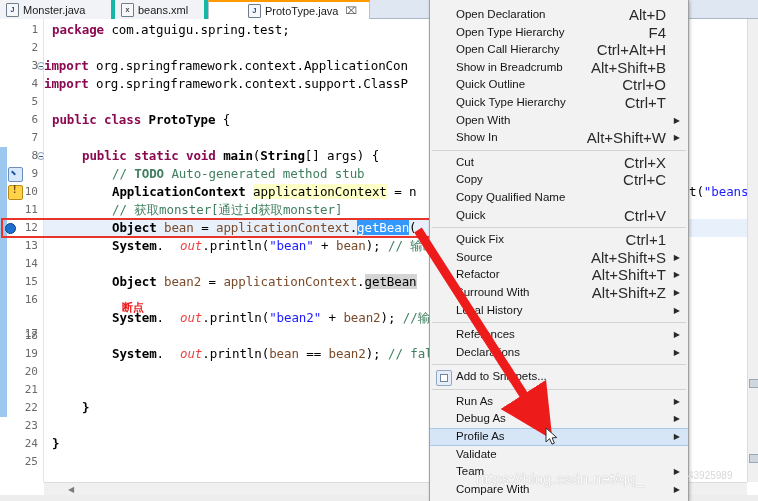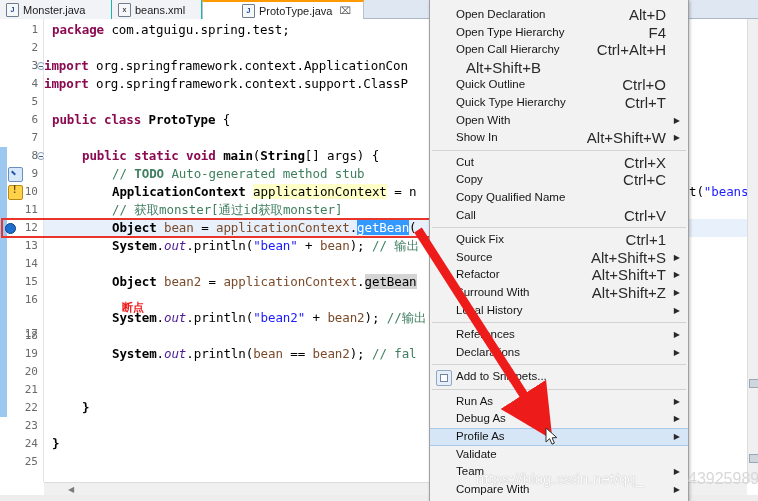--- a/index.html
+++ b/index.html
@@ -21,21 +21,21 @@
     position:absolute;left:0;top:0;width:758px;height:19px;
     background:#f1f3f6;
     border-bottom:1px solid #a9b7c6;
     display:flex;align-items:stretch;
   }
   .tab{
     display:flex;align-items:center;gap:4px;
     padding:0 8px 0 6px;
     font-size:11px;color:#1a1a1a;
     background:#f1f3f6;
-    border-right:1px solid #14b8a6;
+    border-right:4px solid #14b8a6;
     white-space:nowrap;
     position:relative;
   }
   .tab.active{
     background:#ffffff;
     border-top:2px solid #ff9900;
     border-right:1px solid #b9c3ce;
     border-left:1px solid #b9c3ce;
     padding-left:39px;
   }
@@ -105,21 +105,21 @@
     font-family:"DejaVu Sans Mono", monospace;
     font-size:12.5px;color:#000000;
     letter-spacing:-0.1px;
   }
   .kw{color:#8b0a50;font-weight:bold;}
   .pkgkw{color:#8b0a50;font-weight:bold;}
   .str{color:#1a1aff;}
   .cmt{color:#3f7f5f;}
   .cmttodo{color:#3f7f5f;font-weight:bold;}
   .fld{color:#7a4a2a;}
-  .sfield{color:#4c1d95;font-style:italic;}
+  .sfield{color:#ef4444;font-style:italic;margin-left:16px;}
   .typ{color:#000000;font-weight:bold;}
   .plain{color:#000000;}
   .hl-field{background:#ffffc8;}
   .sel{background:#3399ff;color:#ffffff;}
   .occ{background:#d4d4d4;}
   .curline{
     position:absolute;left:0;width:703px;height:18px;background:#e8f0fb;
   }
 
   
@@ -221,21 +221,21 @@
     font-size:15px;color:#ffffff;
     text-shadow:0 0 1px rgba(120,120,120,0.85);
     opacity:0.9;
     white-space:nowrap;
     pointer-events:none;
     letter-spacing:0.2px;
   }
   #watermark2{
     position:absolute;left:688px;top:470px;
     font-family:"Liberation Sans", sans-serif;
-    font-size:16px;color:#d8d8d8;
+    font-size:10px;color:#d8d8d8;
     white-space:nowrap;pointer-events:none;
   }
 </style>
 </head>
 <body>
 
 <div id="editor">
 
   <div id="tabbar">
       <div class="tab" style="width: 97px;">
@@ -384,20 +384,21 @@
         <span class="mlabel">Open Type Hierarchy</span>
         <span class="maccel">F4</span>
         <span class="marrow"></span>
       </div>
       <div class="mitem">
         <span class="mlabel">Open Call Hierarchy</span>
         <span class="maccel">Ctrl+Alt+H</span>
         <span class="marrow"></span>
       </div>
       <div class="mitem">
+        <span class="mlabel">Show in Breadcrumb</span>
         <span class="maccel">Alt+Shift+B</span>
         <span class="marrow"></span>
       </div>
       <div class="mitem">
         <span class="mlabel">Quick Outline</span>
         <span class="maccel">Ctrl+O</span>
         <span class="marrow"></span>
       </div>
       <div class="mitem">
         <span class="mlabel">Quick Type Hierarchy</span>
@@ -422,21 +423,21 @@
       <div class="mitem">
         <span class="mlabel">Copy</span>
         <span class="maccel">Ctrl+C</span>
         <span class="marrow"></span>
       </div>
       <div class="mitem">
         <span class="mlabel">Copy Qualified Name</span>
         <span class="marrow"></span>
       </div>
       <div class="mitem">
-        <span class="mlabel">Call</span>
+        <span class="mlabel">Quick</span>
         <span class="maccel">Ctrl+V</span>
         <span class="marrow"></span>
       </div>
       <div class="msep"></div>
       <div class="mitem">
         <span class="mlabel">Quick Fix</span>
         <span class="maccel">Ctrl+1</span>
         <span class="marrow"></span>
       </div>
       <div class="mitem">

